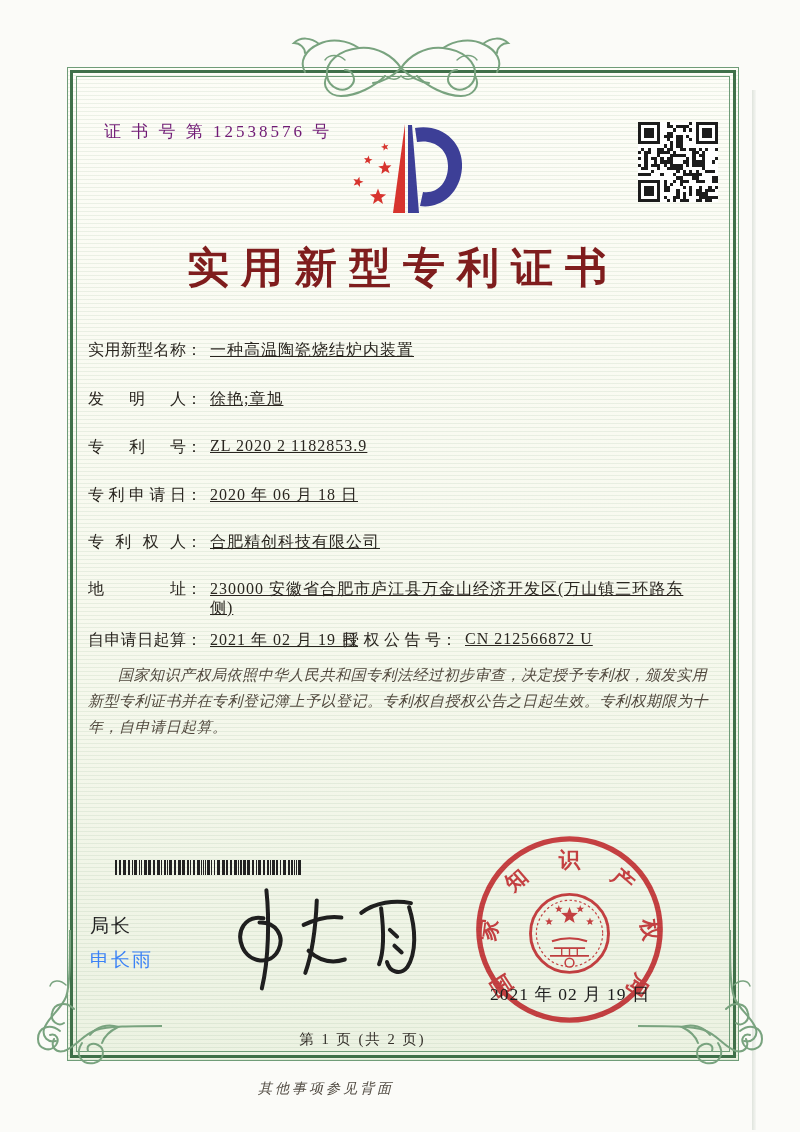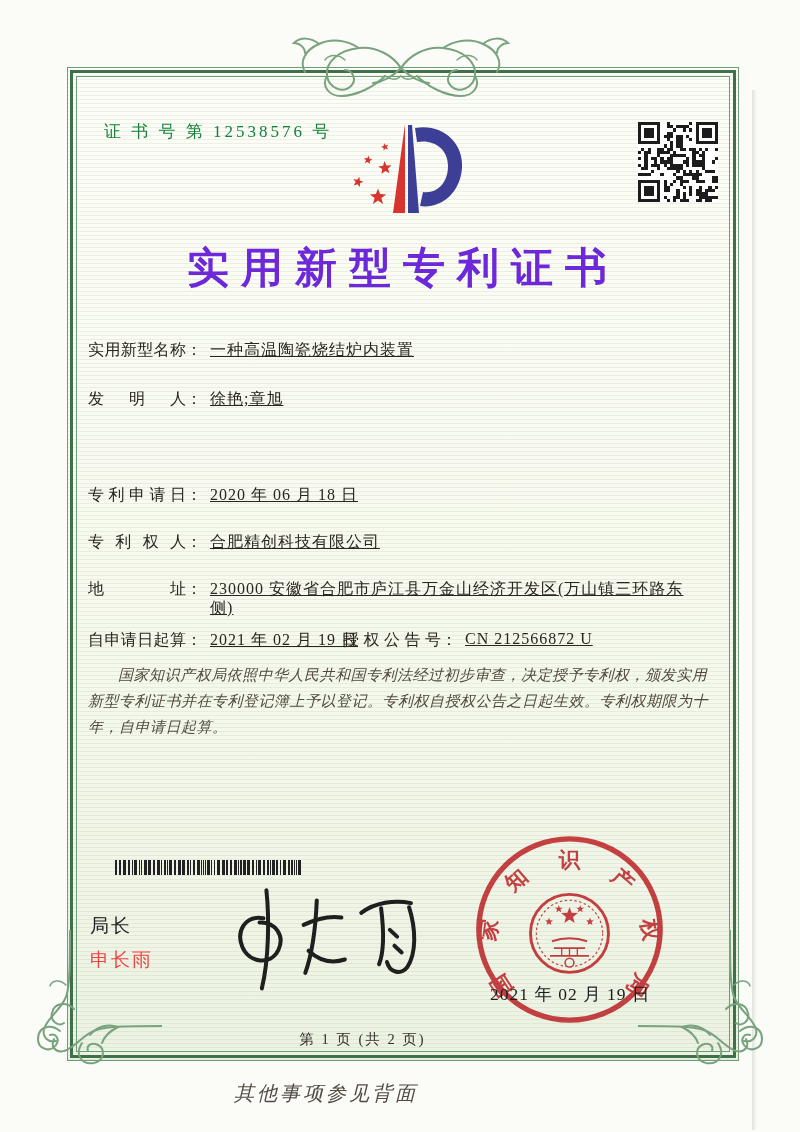--- a/index.html
+++ b/index.html
@@ -17,57 +17,57 @@
   .border-1{position:absolute;left:67px;top:67px;width:672px;height:994px;
     border:1px solid #6f9c78;box-sizing:border-box;}
   .border-2{position:absolute;left:70px;top:70px;width:666px;height:988px;
     border:3px solid #3f7049;box-sizing:border-box;}
   .border-3{position:absolute;left:76px;top:76px;width:654px;height:976px;
     border:1px solid #6f9c78;box-sizing:border-box;}
 
   .scan-edge{position:absolute;left:752px;top:90px;width:4px;height:1040px;
     background:linear-gradient(90deg,rgba(120,140,120,.35),rgba(200,210,200,.2));opacity:.6;}
 
-  .cert-no{position:absolute;left:104px;top:120px;font-size:17px;letter-spacing:3px;color:#15803d;text-align:right;}
+  .cert-no{position:absolute;left:104px;top:120px;font-size:17px;letter-spacing:3px;color:#701a75;text-align:right;}
 
   .logo{position:absolute;left:335px;top:112px;width:140px;height:122px;}
   .qr{position:absolute;left:638px;top:122px;width:80px;height:80px;}
 
   .title{position:absolute;left:67px;top:240px;width:672px;text-align:center;
-    font-size:42px;font-weight:600;letter-spacing:12px;color:#6d28d9;}
+    font-size:42px;font-weight:600;letter-spacing:12px;color:#7f1d1d;}
   .frow{position:absolute;left:88px;white-space:nowrap;font-size:16px;color:#29251f;}
   .flabel{display:inline-block;width:98px;text-align:justify;text-align-last:justify;
     vertical-align:top;}
   .fcolon{display:inline-block;vertical-align:top;}
   .fvalue{display:inline-block;margin-left:8px;vertical-align:top;letter-spacing:1px;text-decoration:underline;}
   .frow.wrap{white-space:normal;}
   .frow.wrap .fvalue{width:496px;line-height:19px;}
   .fpair2{position:absolute;left:255px;top:0;white-space:nowrap;}
 
   .body-text{position:absolute;left:88px;top:662px;width:626px;
     font-size:15px;line-height:26px;color:#50483d;font-style:italic;letter-spacing:.5px;}
   .body-text p{margin:0;text-indent:2em;}
 
   .barcode{position:absolute;left:115px;top:860px;width:192px;height:15px;}
 
   .signer-title{position:absolute;left:90px;top:913px;font-size:19px;color:#222;
     font-family:"Liberation Sans","DejaVu Sans",sans-serif;letter-spacing:2px;}
-  .signer-name{position:absolute;left:90px;top:947px;font-size:19px;color:#ef4444;
+  .signer-name{position:absolute;left:90px;top:947px;font-size:19px;color:#3b82f6;
     font-family:"Liberation Sans","DejaVu Sans",sans-serif;letter-spacing:2px;}
   .signature{position:absolute;left:222px;top:876px;width:215px;height:118px;transform:rotate(-2deg);}
 
   .seal{position:absolute;left:472px;top:832px;width:195px;height:195px;
     mix-blend-mode:multiply;opacity:.92;}
   .seal-date{position:absolute;left:490px;top:982px;font-size:17.5px;color:#1c1c1c;
     letter-spacing:1px;white-space:nowrap;}
 
   .page-info{position:absolute;left:67px;top:1030px;width:591px;text-align:center;
     font-size:14.5px;letter-spacing:2px;color:#34302a;}
   .back-note{position:absolute;left:0;top:1080px;width:652px;text-align:center;
-    font-size:20px;font-style:italic;letter-spacing:3px;color:#514b42;}
+    font-size:14px;font-style:italic;letter-spacing:3px;color:#514b42;}
 
   .flourish-top{position:absolute;left:281px;top:16px;width:240px;height:90px;}
   .flourish-bl{position:absolute;left:30px;top:930px;width:132px;height:138px;}
   .flourish-br{position:absolute;left:638px;top:930px;width:132px;height:138px;transform:scaleX(-1);}
 </style>
 </head>
 <body>
 
 <div class="page">
 
@@ -337,20 +337,23 @@
   </svg>
 
   <div class="title">实用新型专利证书</div>
 
   <div class="frow" style="top:340px">
     <span class="flabel">实用新型名称</span><span class="fcolon">：</span><span class="fvalue">一种高温陶瓷烧结炉内装置</span>
   </div>
   <div class="frow" style="top:389px">
     <span class="flabel">发明人</span><span class="fcolon">：</span><span class="fvalue">徐艳;章旭</span>
   </div>
+  <div class="frow" style="top:437px">
+    <span class="flabel">专利号</span><span class="fcolon">：</span><span class="fvalue">ZL 2020 2 1182853.9</span>
+  </div>
   <div class="frow" style="top:485px">
     <span class="flabel">专利申请日</span><span class="fcolon">：</span><span class="fvalue">2020 年 06 月 18 日</span>
   </div>
   <div class="frow" style="top:532px">
     <span class="flabel">专利权人</span><span class="fcolon">：</span><span class="fvalue">合肥精创科技有限公司</span>
   </div>
   <div class="frow wrap" style="top:579px">
     <span class="flabel">地址</span><span class="fcolon">：</span><span class="fvalue">230000 安徽省合肥市庐江县万金山经济开发区(万山镇三环路东侧)</span>
   </div>
   <div class="frow" style="top:630px">

